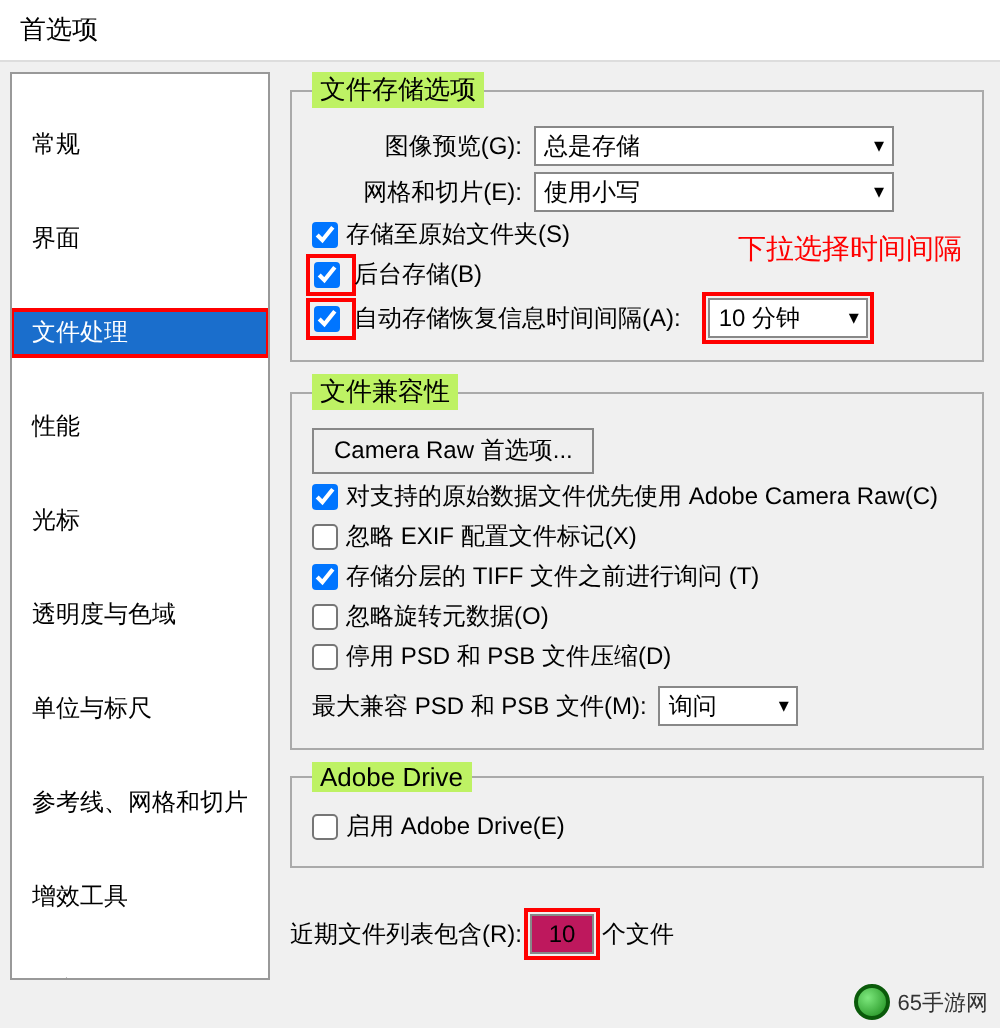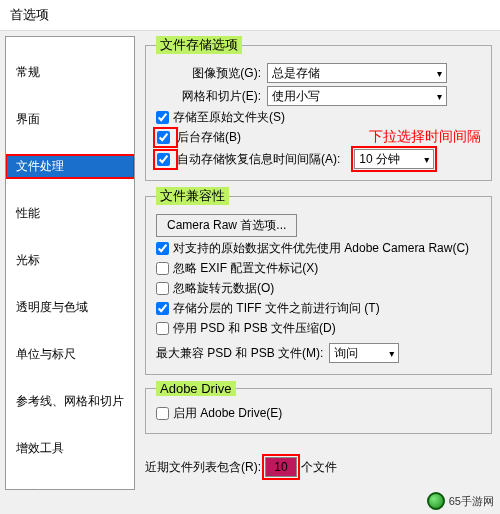--- a/index.html
+++ b/index.html
@@ -149,21 +149,21 @@
     <div class="sidebar-item">参考线、网格和切片</div>
     <div class="sidebar-item">增效工具</div>
     <div class="sidebar-item">文字</div>
     <div class="sidebar-item">3D</div>
   </div>
 
   <div class="content">
 
     <fieldset>
       <legend>文件存储选项</legend>
-      <div class="red-annotation" style="top:74px;right:10px;margin-left:24px;">下拉选择时间间隔</div>
+      <div class="red-annotation" style="top:62px;right:10px;margin-left:24px;">下拉选择时间间隔</div>
 
       <div class="row" style="margin-left:20px;">
         <span class="label-right" style="width:85px;">图像预览(G):</span>
         <div class="select-box" style="width:180px;">
           <span>总是存储</span>
           <span class="chevron">▾</span>
         </div>
       </div>
 
       <div class="row" style="margin-left:20px;">
@@ -206,26 +206,26 @@
       </div>
       <div class="row">
         <input type="checkbox" checked="" style="">
         <span>对支持的原始数据文件优先使用 Adobe Camera Raw(C)</span>
       </div>
       <div class="row">
         <input type="checkbox" style="">
         <span>忽略 EXIF 配置文件标记(X)</span>
       </div>
       <div class="row">
-        <input type="checkbox" style="">
-        <span>忽略旋转元数据(O)</span>
-      </div>
-      <div class="row">
         <input type="checkbox" checked="" style="">
         <span>存储分层的 TIFF 文件之前进行询问 (T)</span>
+      </div>
+      <div class="row">
+        <input type="checkbox" style="">
+        <span>忽略旋转元数据(O)</span>
       </div>
       <div class="row">
         <input type="checkbox" style="">
         <span>停用 PSD 和 PSB 文件压缩(D)</span>
       </div>
       <div class="row" style="margin-top:6px;text-align:center;">
         <span>最大兼容 PSD 和 PSB 文件(M):</span>
         <div class="select-box" style="width:70px;margin-left:6px;">
           <span>询问</span>
           <span class="chevron">▾</span>

